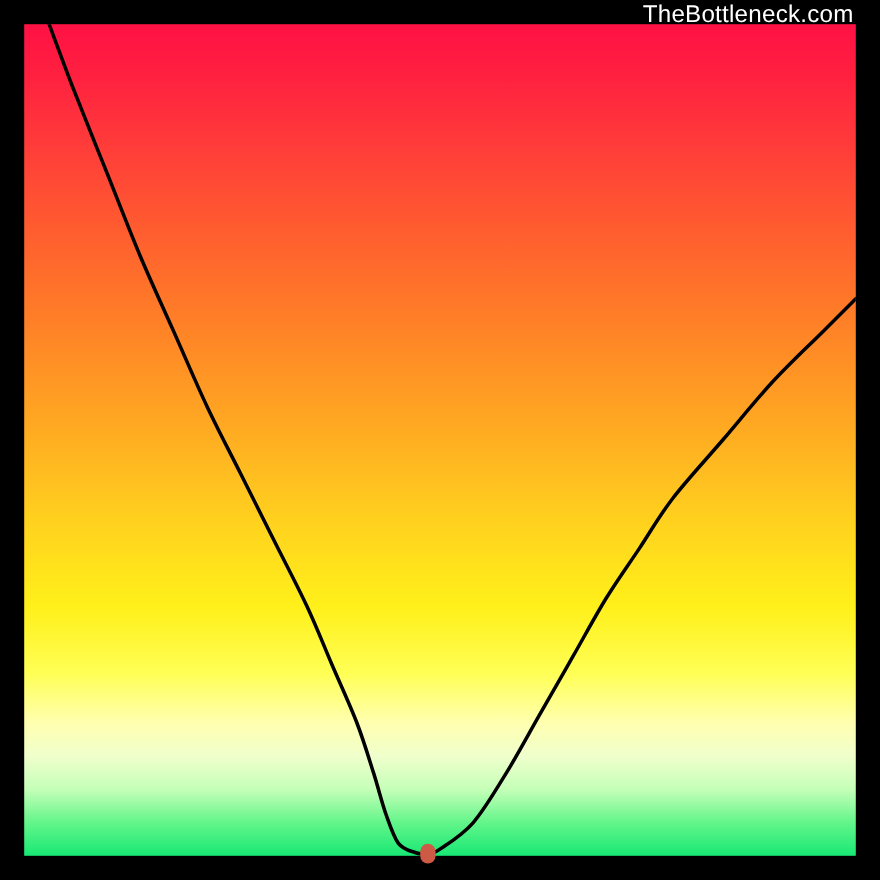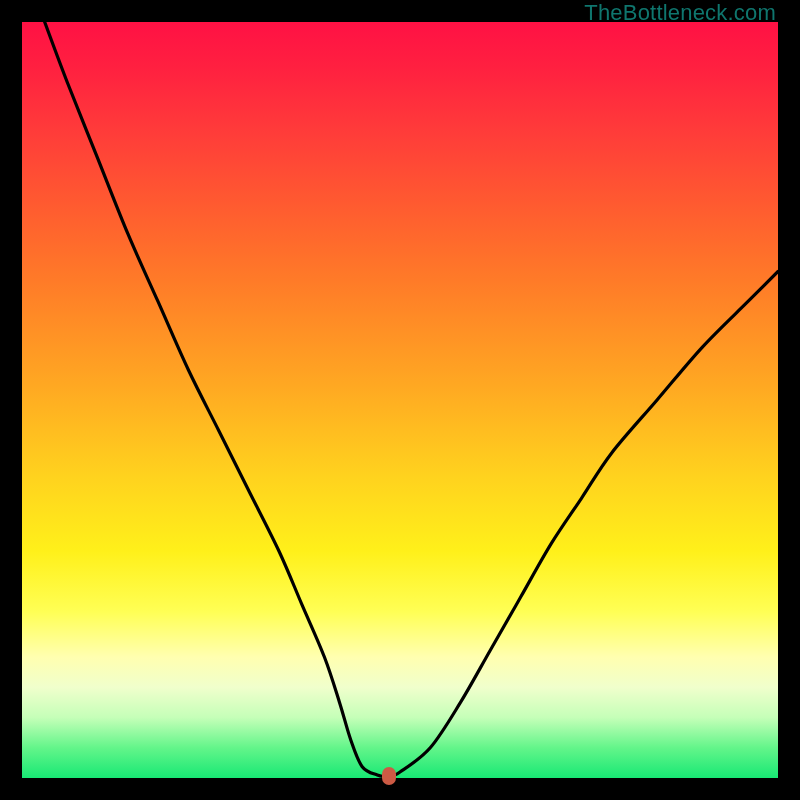--- a/index.html
+++ b/index.html
@@ -44,21 +44,21 @@
     position: absolute;
     left: 0;
     top: 0;
     width: 756px;
     height: 756px;
   }
   .watermark {
     position: absolute;
     top: 0px;
     right: 24px;
-    color: #0f766e;
+    color: #ffffff;
     font-size: 22px;
     font-weight: 500;
     letter-spacing: 0.2px;
   }
   .minimum-dot {
     position: absolute;
     width: 14px;
     height: 18px;
     background: #cc5a44;
     border-radius: 7px;

